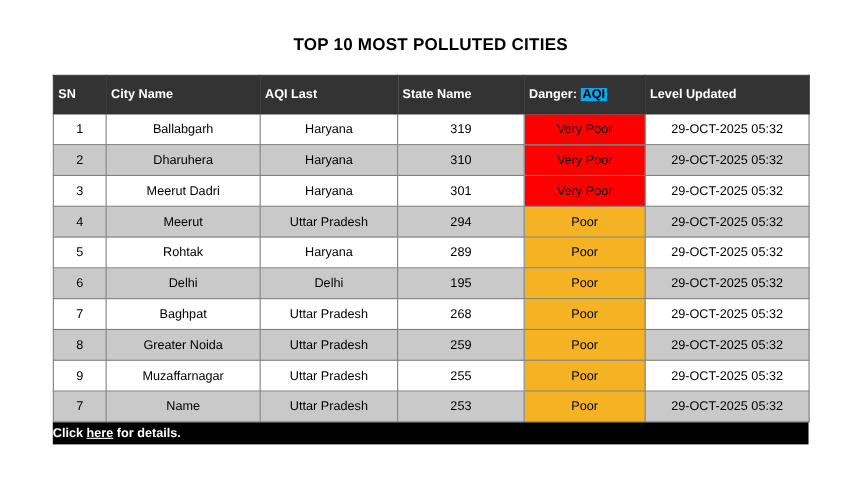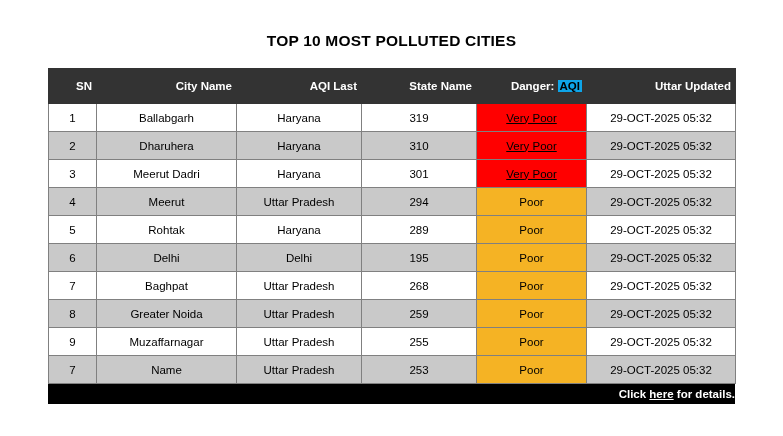--- a/index.html
+++ b/index.html
@@ -45,21 +45,21 @@
   table.aqi col.c-state    { width: 115px; }
   table.aqi col.c-danger   { width: 110px; }
   table.aqi col.c-updated  { width: 149px; }
 
   table.aqi thead th {
     background: #333333;
     color: #ffffff;
     font-weight: bold;
     font-size: 11.5px;
     height: 34px;
-    text-align: right;
+    text-align: left;
     border: 1px solid #333333;
     padding: 0 4px;
     white-space: nowrap;
   }
   .hl-aqi {
     background: #0ea5e9;
     color: #000000;
     padding: 0 2px;
     font-weight: bold;
   }
@@ -74,34 +74,33 @@
   tr.row-even td { background: #c9c9c9; }
 
   td.danger-cell {
     font-weight: normal;
   }
   td.danger-verypoor {
     background: #ff0000 !important;
     color: #000000;
     border-left: 1px solid #808080;
     border-right: 1px solid #808080;
-    text-decoration: underline;
   }
   td.danger-poor {
     background: #f5b324 !important;
     color: #000000;
     border-left: 1px solid #808080;
     border-right: 1px solid #808080;
   }
   .footer {
     margin: 0 48px;
     width: 687px;
     background: #000000;
     color: #ffffff;
-    text-align: right;
+    text-align: left;
     font-size: 11.5px;
     font-weight: bold;
     height: 20px;
     line-height: 20px;
     box-sizing: border-box;
   }
   .footer a {
     color: #ffffff;
     text-decoration: underline;
   }
@@ -124,21 +123,21 @@
           <col class="c-danger">
           <col class="c-updated">
       </colgroup>
       <thead>
         <tr>
           <th>SN</th>
           <th>City Name</th>
           <th>AQI Last</th>
           <th>State Name</th>
           <th><span>Danger:</span> <span class="hl-aqi">AQI</span></th>
-          <th>Uttar Updated</th>
+          <th>Level Updated</th>
         </tr>
       </thead>
       <tbody id="tbody">
           <tr class="row-odd">
             <td>1</td>
             <td>Ballabgarh</td>
             <td>Haryana</td>
             <td>319</td>
             <td class="danger-cell danger-verypoor">Very Poor</td>
             <td>29-OCT-2025 05:32</td>

